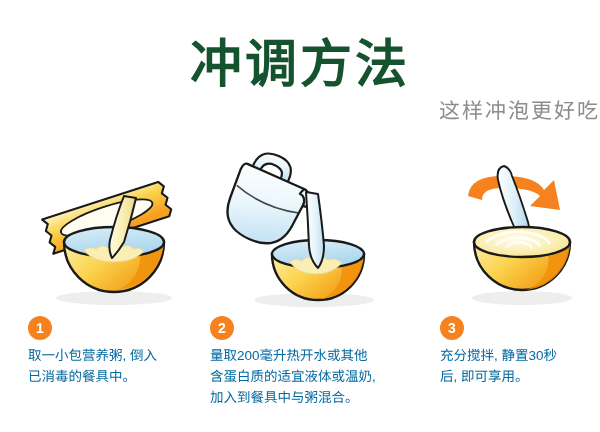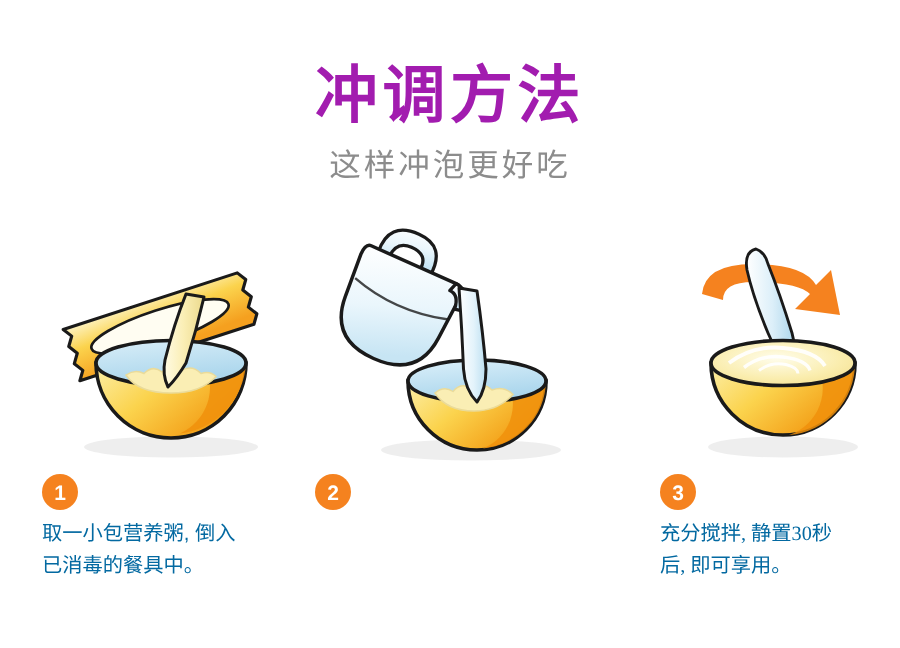--- a/index.html
+++ b/index.html
@@ -23,33 +23,34 @@
   
   .header {
     position: absolute;
     left: 0;
     top: 40px;
     width: 600px;
     text-align: center;
   }
   .main-title {
     margin: 0;
-    font-size: 42px;
+    font-size: 52px;
     line-height: 48px;
     font-weight: bold;
     letter-spacing: 3px;
-    color: #a21caf;
+    color: #14532d;
   }
   .sub-title {
     margin: 10px 0 0 0;
     font-size: 21px;
     line-height: 26px;
     letter-spacing: 2px;
     color: #8C8C8C;
     font-weight: normal;
+    text-align: right;
   }
 
   
   .steps {
     position: absolute;
     left: 0;
     top: 150px;
     width: 600px;
     height: 282px;
     display: flex;
@@ -91,21 +92,21 @@
   }
   .step-text {
     font-size: 13.5px;
     line-height: 21px;
     color: #0369a1;
     letter-spacing: 0px;
     white-space: pre-line;
     max-width: 178px;
   }
   .step-2 .step-text { max-width: 190px; }
-  .step-3 .step-text { max-width: 160px; font-family: Liberation Serif, serif; }
+  .step-3 .step-text { max-width: 160px; }
 </style>
 </head>
 <body>
 
 <div id="page">
 
   <div class="header">
     <h1 class="main-title">冲调方法</h1>
     <h2 class="sub-title">这样冲泡更好吃</h2>
   </div>
@@ -208,20 +209,23 @@
                      Q126 107 132 113 Q122 124 106 124 Q88 124 80 112 Z" fill="#FAEEB4" stroke="#EADB9A" stroke-width="1"></path>
           </g>
 
           <path d="M108 44 Q112 72 114 96 Q114 110 108 118 Q100 110 99 96
                    Q98 70 96 42 Z" fill="url(#s2stream)" stroke="#1A1A1A" stroke-width="2" stroke-linejoin="round"></path>
         </svg>
       </div>
 
       <div class="step-body">
         <div class="badge">2</div>
+        <div class="step-text">量取200毫升热开水或其他
+含蛋白质的适宜液体或温奶,
+加入到餐具中与粥混合。</div>
       </div>
     </div>
 
     <div class="step step-3">
       <div class="art">
         <svg width="160" height="160" viewBox="0 0 160 160">
           <defs>
             <linearGradient id="s3bowlOut" x1="0" y1="0" x2="1" y2="0.6">
               <stop offset="0%" stop-color="#FCEFA8"></stop>
               <stop offset="45%" stop-color="#FBD34D"></stop>

